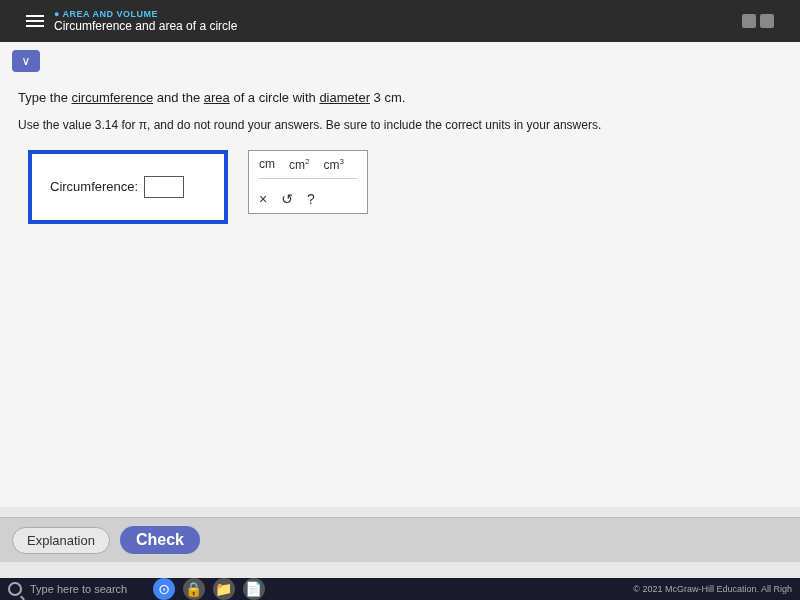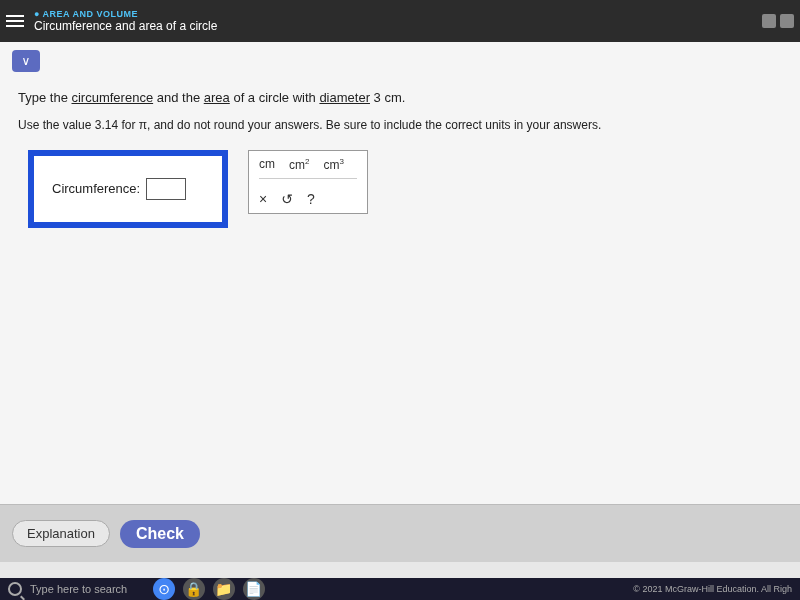--- a/index.html
+++ b/index.html
@@ -9,21 +9,21 @@
       font-family: Arial, sans-serif;
       background: #e8e8e8;
       overflow: hidden;
       position: relative;
     }
 
     
     .top-bar {
       background: #2c2c2c;
       color: white;
-      padding: 6px 6px;
+      padding: 6px 26px;
       display: flex;
       align-items: center;
       gap: 10px;
       height: 42px;
     }
     .hamburger-icon {
       display: flex;
       flex-direction: column;
       gap: 3px;
       cursor: pointer;
@@ -117,21 +117,21 @@
 
     
     .circle-container {
       width: 160px;
       height: 160px;
       flex-shrink: 0;
     }
 
     
     .input-panel {
-      border: 6px solid #1d4ed8;
+      border: 4px solid #1d4ed8;
       padding: 22px 18px;
       background: white;
       min-width: 200px;
     }
     .input-row {
       display: flex;
       align-items: center;
       margin-bottom: 10px;
       gap: 6px;
       font-size: 13px;
@@ -176,21 +176,21 @@
     }
     .symbols-row span { cursor: pointer; }
 
     
     .bottom-bar {
       position: absolute;
       bottom: 38px;
       left: 0;
       right: 0;
       background: #d0d0d0;
-      height: 58px;
+      height: 45px;
       display: flex;
       align-items: center;
       padding: 0 12px;
       gap: 10px;
       border-top: 1px solid #bbb;
     }
     .explanation-btn {
       background: #e8e8e8;
       border: 1px solid #aaa;
       border-radius: 14px;

